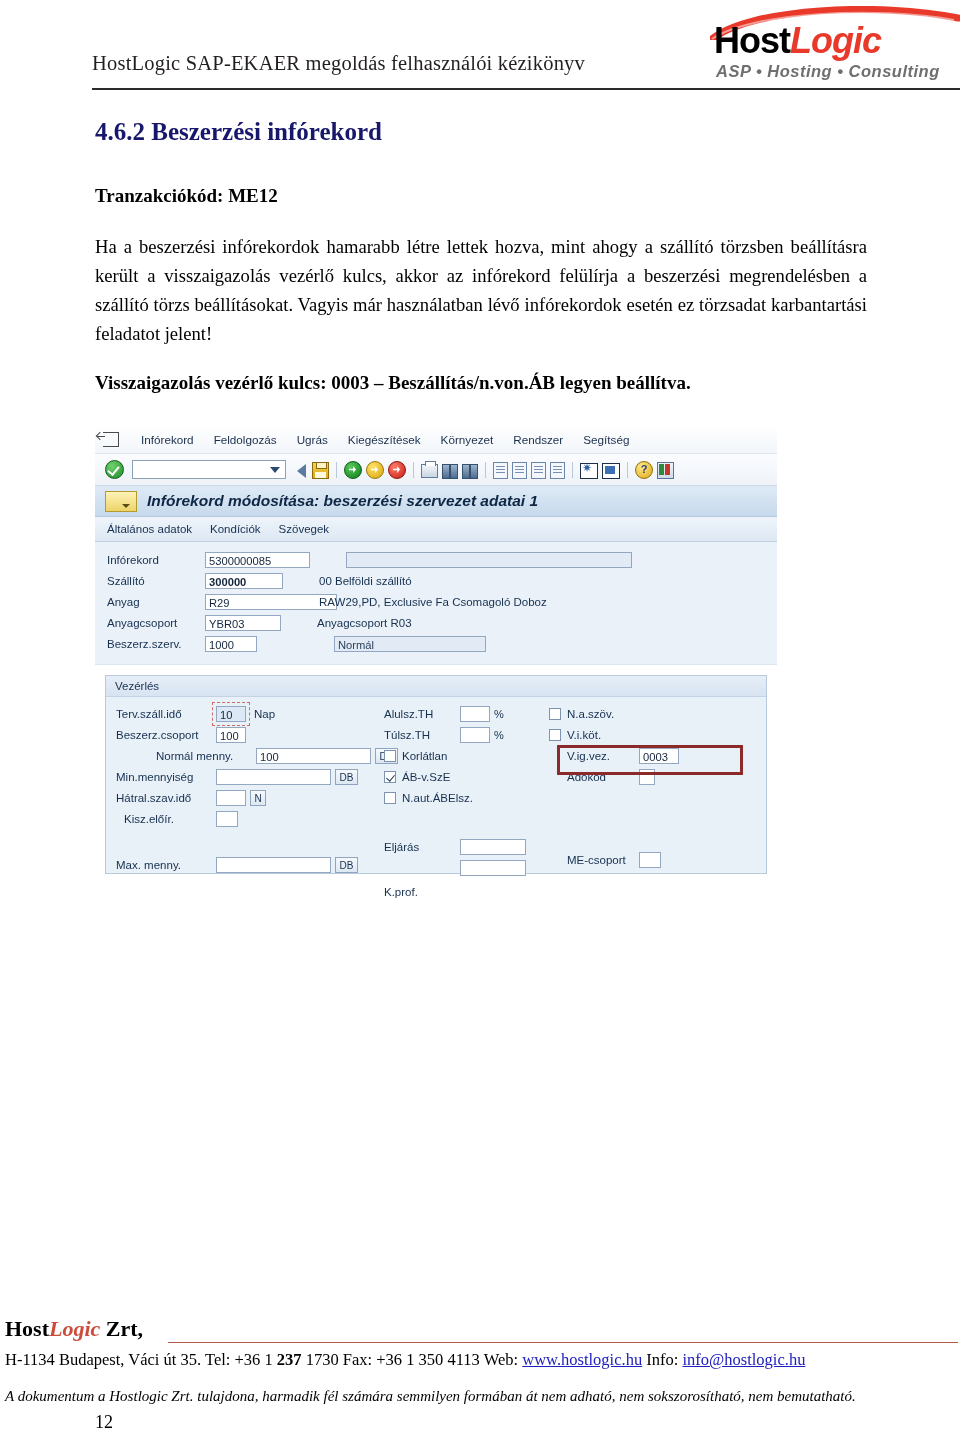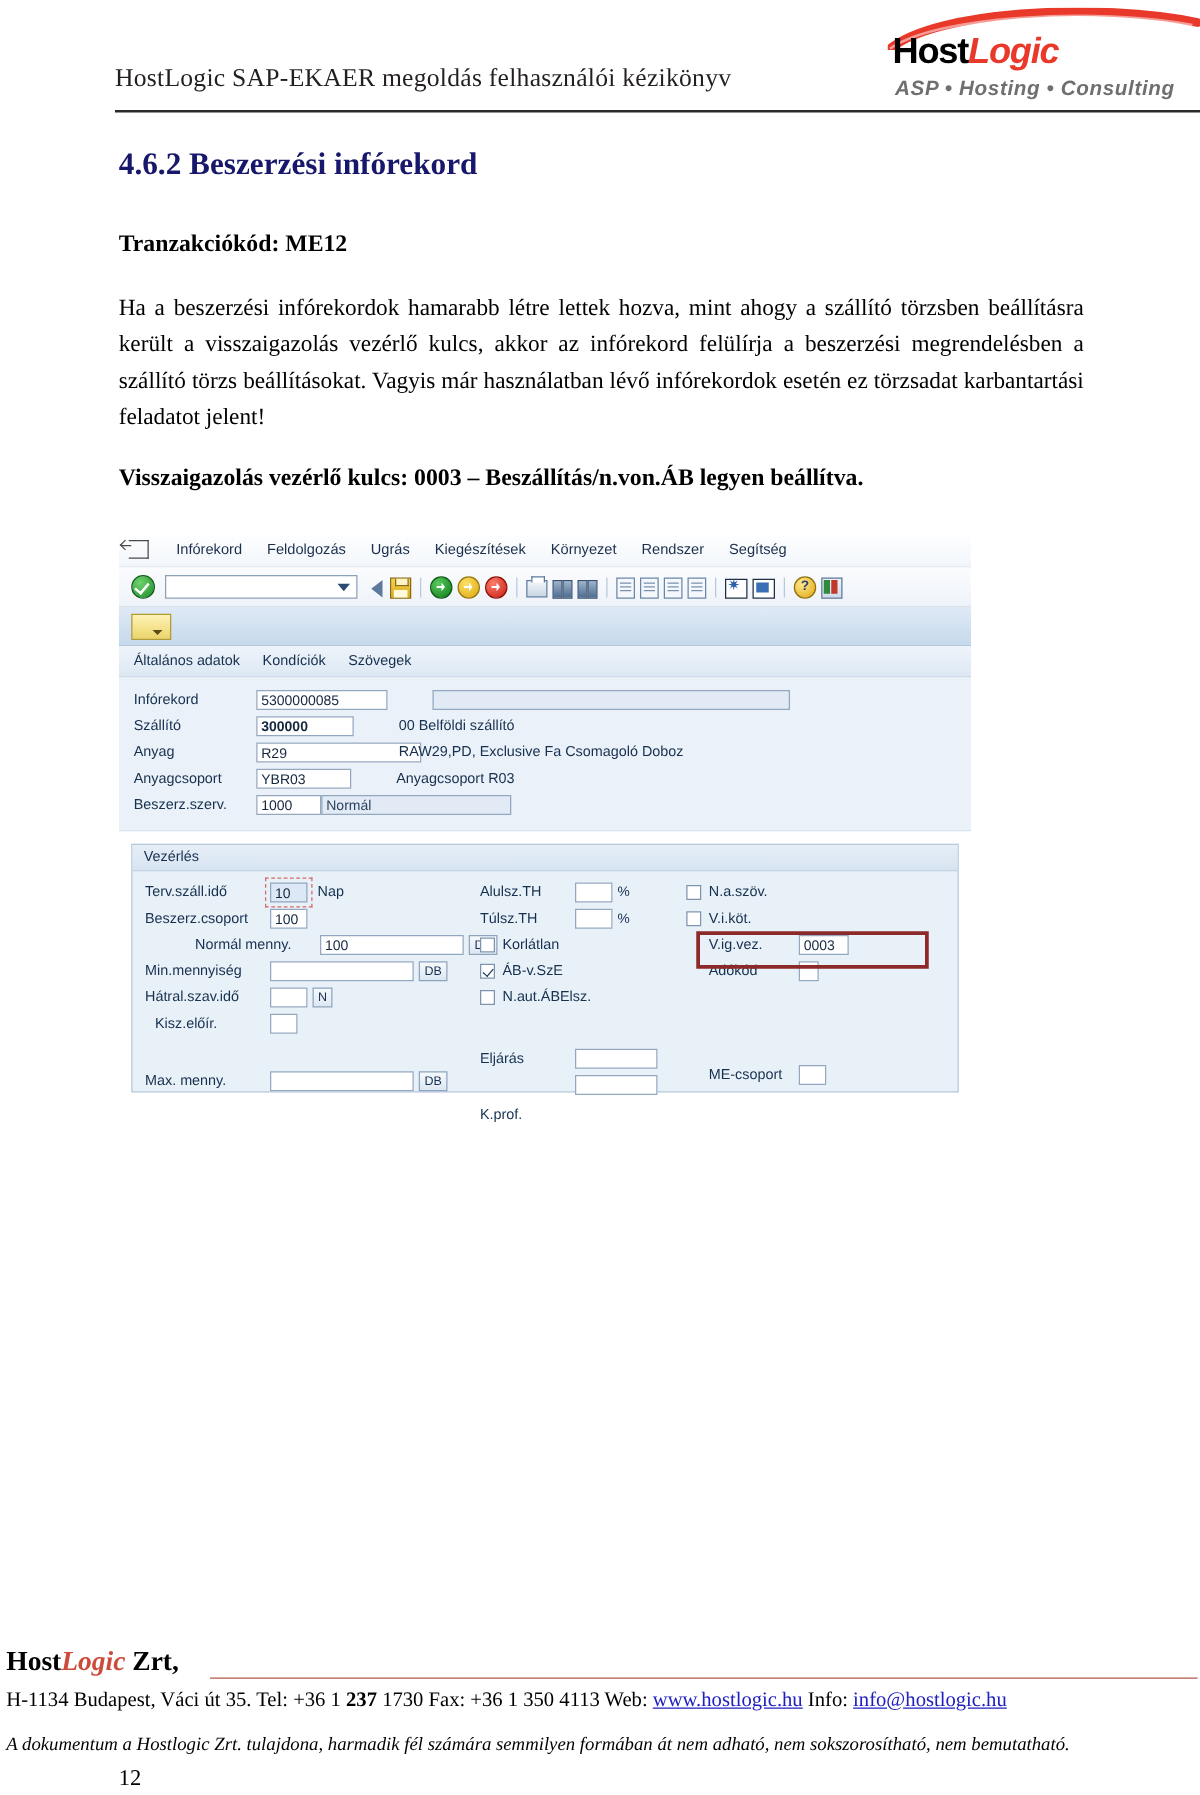--- a/index.html
+++ b/index.html
@@ -57,21 +57,21 @@
     width: 250px;
     height: 34px;
     overflow: hidden;
   }
   .logo-wordmark {
     position: absolute;
     left: 22px;
     top: 14px;
     font-family: "Liberation Sans", sans-serif;
     font-weight: bold;
-    font-size: 29px;
+    font-size: 36px;
     line-height: 42px;
     white-space: nowrap;
   }
   .logo-host { color: #000000; letter-spacing: -1px; }
   .logo-logic { color: #e8392a; font-style: italic; letter-spacing: -1px; }
   .logo-tagline {
     position: absolute;
     left: 24px;
     top: 56px;
     font-family: "Liberation Sans", sans-serif;
@@ -444,20 +444,21 @@
   .sap-static {
     font-size: 11.5px;
     color: #16304f;
     margin-left: 36px;
     white-space: nowrap;
   }
   .sap-input.normal-box {
     width: 152px;
     background: #e2ebf5;
     color: #2a3f5c;
+    margin-left: 77px;
   }
 
   
   .sap-groupbox {
     position: relative;
     margin: 10px 10px 0 10px;
     border: 1px solid #b9c9dc;
     background: #e8f0f8;
   }
   .sap-group-title {
@@ -654,20 +655,21 @@
     <div class="tb-sep"></div>
     <div class="tb-icon ic-win star"></div>
     <div class="tb-icon ic-win blue"></div>
     <div class="tb-sep"></div>
     <div class="tb-icon ic-help">?</div>
     <div class="tb-icon ic-layout"></div>
   </div>
 
   <div class="sap-titlebar">
     <div class="sap-title-icon"></div>
+    <div class="sap-title-text">Infórekord módosítása: beszerzési szervezet adatai 1</div>
   </div>
 
   <div class="sap-tabs">
     <div class="sap-tab">Általános adatok</div>
     <div class="sap-tab">Kondíciók</div>
     <div class="sap-tab">Szövegek</div>
   </div>
 
   <div class="sap-fieldblock">
     <div class="sap-row">

